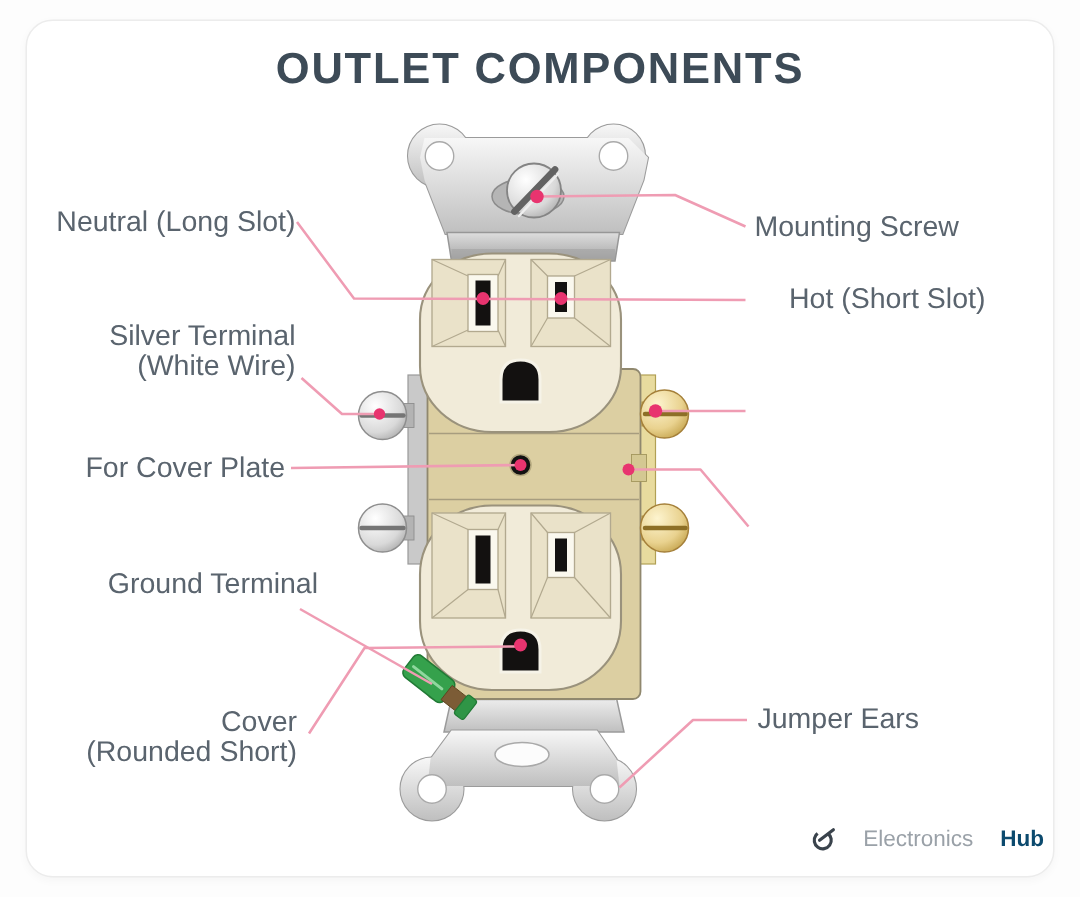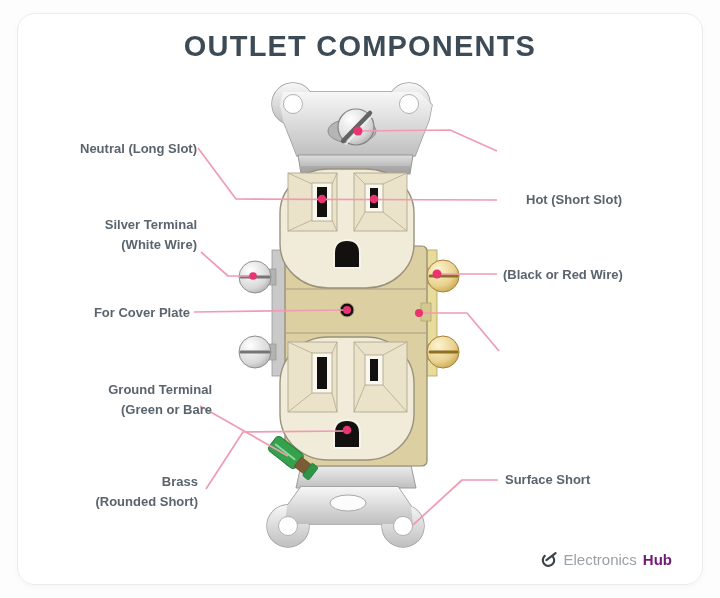--- a/index.html
+++ b/index.html
@@ -4,38 +4,38 @@
 <style>
   html,body{margin:0;padding:0;background:#fdfdfd;}
   .stage{position:relative;width:720px;height:598px;overflow:hidden;
          font-family:"Liberation Sans",sans-serif;background:#fdfdfd;}
   .card{position:absolute;left:17px;top:13px;width:684px;height:570px;
         background:#ffffff;border:1px solid #ececec;border-radius:18px;
         box-shadow:0 2px 6px rgba(0,0,0,.03);}
   .title{position:absolute;left:0;right:0;top:30px;text-align:center;
          font-size:29px;font-weight:bold;letter-spacing:1.2px;color:#3d4b57;}
   svg.art{position:absolute;left:0;top:0;}
-  .label{position:absolute;font-size:13px;font-weight:bold;color:#5a646e;
+  .label{position:absolute;font-size:19px;font-weight:normal;color:#5a646e;
          line-height:20px;white-space:nowrap;}
   .label.left{text-align:right;}
   .label.right{text-align:left;}
   .lbl-neutral{top:139px;right:523px;}
   .lbl-silver{top:215px;right:523px;margin-left:25px;}
   .lbl-cover{top:303px;right:530px;margin-left:29px;}
   .lbl-ground-terminal{top:380px;right:508px;}
   .lbl-ground{top:472px;right:522px;}
   .lbl-mounting{top:142px;left:503px;}
   .lbl-hot{top:190px;left:503px;margin-left:23px;}
   .lbl-brass{top:265px;left:503px;}
   .lbl-jumper{top:355px;left:503px;}
   .lbl-surface{top:470px;left:505px;}
-  .brand{position:absolute;right:48px;top:551px;display:flex;align-items:flex-start;
-         gap:6px;font-size:15px;}
+  .brand{position:absolute;right:24px;top:551px;display:flex;align-items:flex-start;
+         gap:18px;font-size:15px;}
   .brand .b-name{color:#9aa1a8;}
-  .brand .b-suffix{color:#701a75;font-weight:bold;}
+  .brand .b-suffix{color:#0c4a6e;font-weight:bold;}
 </style>
 </head>
 <body>
 
 <div class="stage">
   <div class="card"></div>
 
   <div class="title">OUTLET COMPONENTS</div>
 
   <svg class="art" width="720" height="598" viewBox="0 0 720 598">
@@ -197,34 +197,35 @@
   </div>
   <div class="label left lbl-silver">
     <div>Silver Terminal</div>
     <div>(White Wire)</div>
   </div>
   <div class="label left lbl-cover">
     <span>For Cover Plate</span>
   </div>
   <div class="label left lbl-ground-terminal">
     <div>Ground Terminal</div>
-    <div>(Green or Bare</div>
   </div>
   <div class="label left lbl-ground">
-    <div>Brass</div>
+    <div>Cover</div>
     <div>(Rounded Short)</div>
+  </div>
+  <div class="label right lbl-mounting">
+    <span>Mounting Screw</span>
   </div>
   <div class="label right lbl-hot">
     <span>Hot (Short Slot)</span>
   </div>
   <div class="label right lbl-brass">
-    <div>(Black or Red Wire)</div>
   </div>
   <div class="label right lbl-surface">
-    <span>Surface Short</span>
+    <span>Jumper Ears</span>
   </div>
 
   <div class="brand">
     <svg width="17" height="17" viewBox="0 0 24 24">
       <circle cx="12" cy="13" r="8" fill="none" stroke="#3a434c" stroke-width="3" stroke-dasharray="40 11" transform="rotate(-55 12 13)"></circle>
       <path d="M22,3 L9,13" stroke="#3a434c" stroke-width="3" stroke-linecap="round" fill="none"></path>
     </svg>
     <span class="b-name">Electronics</span>
     <span class="b-suffix">Hub</span>
   </div>

